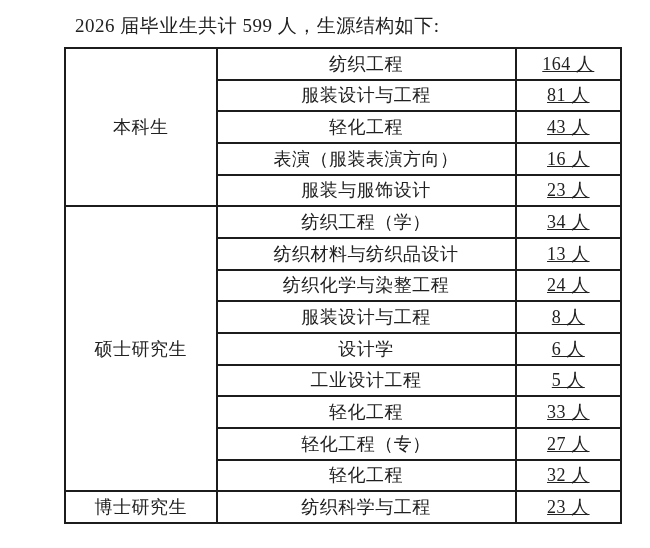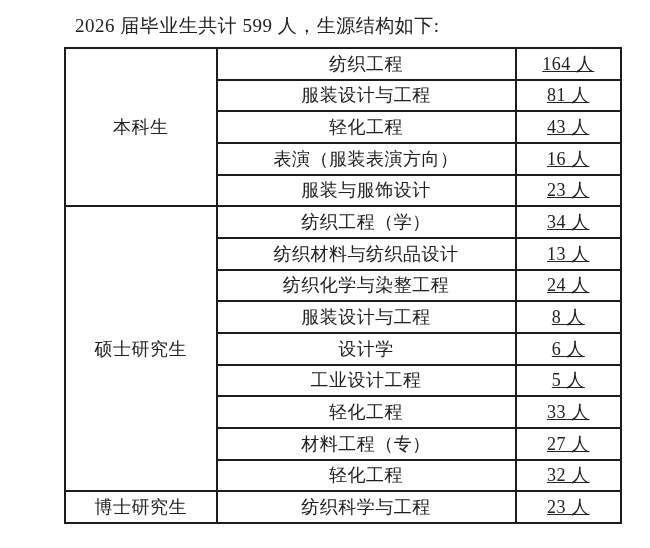--- a/index.html
+++ b/index.html
@@ -105,21 +105,21 @@
         </tr>
         <tr>
           <td class="major-cell">工业设计工程</td>
           <td class="count-cell">5 人</td>
         </tr>
         <tr>
           <td class="major-cell">轻化工程</td>
           <td class="count-cell">33 人</td>
         </tr>
         <tr>
-          <td class="major-cell">材料工程（专）</td>
+          <td class="major-cell">轻化工程（专）</td>
           <td class="count-cell">27 人</td>
         </tr>
         <tr>
           <td class="major-cell">轻化工程</td>
           <td class="count-cell">32 人</td>
         </tr>
         <tr>
           <td class="group-cell" rowspan="1">博士研究生</td>
           <td class="major-cell">纺织科学与工程</td>
           <td class="count-cell">23 人</td>

